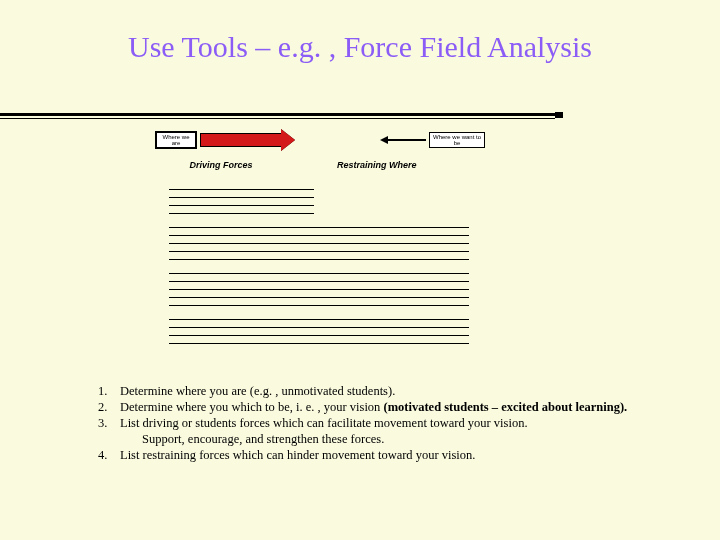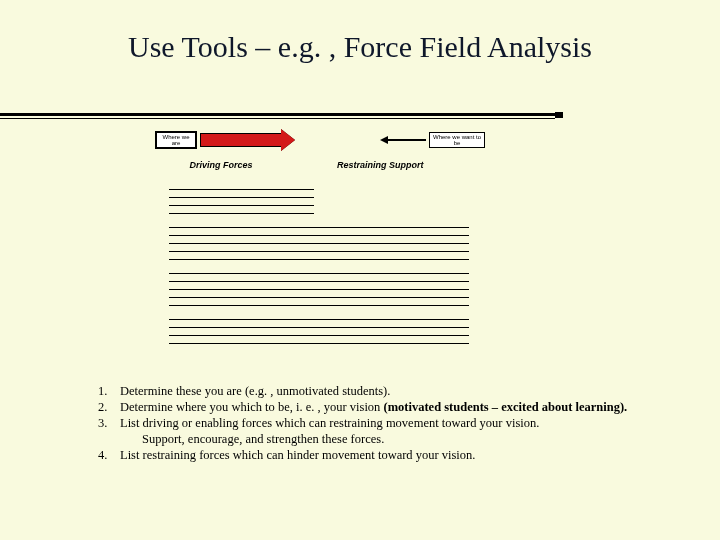--- a/index.html
+++ b/index.html
@@ -12,21 +12,21 @@
     color: #000;
   }
   .slide {
     width: 720px;
     height: 540px;
     position: relative;
     box-sizing: border-box;
   }
   .title {
     font-size: 30px;
-    color: #0f172a;
+    color: #8b5cf6;
     text-align: center;
     padding-top: 30px;
     font-weight: normal;
   }
   .title-rule {
     position: absolute;
     left: 0;
     top: 113px;
     width: 555px;
     height: 3px;
@@ -181,21 +181,21 @@
     <div class="force-row">
       <div class="box left">Where we are</div>
       <div class="arrow red-right"></div>
       <div style="flex:1"></div>
       <div class="arrow black-left"></div>
       <div class="box right">Where we want to be</div>
     </div>
 
     <div class="caption-row">
       <div class="caption left">Driving Forces</div>
-      <div class="caption right">Restraining Support</div>
+      <div class="caption right">Restraining Where</div>
     </div>
 
     <div class="lines-block">
       <div class="line left-only"></div>
       <div class="line left-only"></div>
       <div class="line left-only"></div>
       <div class="line left-only"></div>
       <div class="line full gap-top"></div>
       <div class="line full"></div>
       <div class="line full"></div>
@@ -210,33 +210,33 @@
       <div class="line full"></div>
       <div class="line full"></div>
       <div class="line full"></div>
     </div>
   </div>
 
   <div class="steps">
 
     <div class="step">
       <div class="step-num">1.</div>
-      <div class="step-text">Determine these you are (e.g. , unmotivated students).</div>
+      <div class="step-text">Determine where you are (e.g. , unmotivated students).</div>
     </div>
 
     <div class="step">
       <div class="step-num">2.</div>
       <div class="step-text">
         <span>Determine where you which to be, i. e. , your vision </span><span class="bold">(motivated students – excited about learning).</span>
       </div>
     </div>
 
     <div class="step">
       <div class="step-num">3.</div>
-      <div class="step-text">List driving or enabling forces which can restraining movement toward your vision.</div>
+      <div class="step-text">List driving or students forces which can facilitate movement toward your vision.</div>
     </div>
     <div class="step-sub">Support, encourage, and strengthen these forces.</div>
 
     <div class="step">
       <div class="step-num">4.</div>
       <div class="step-text">List restraining forces which can hinder movement toward your vision.</div>
     </div>
 
   </div>
 

